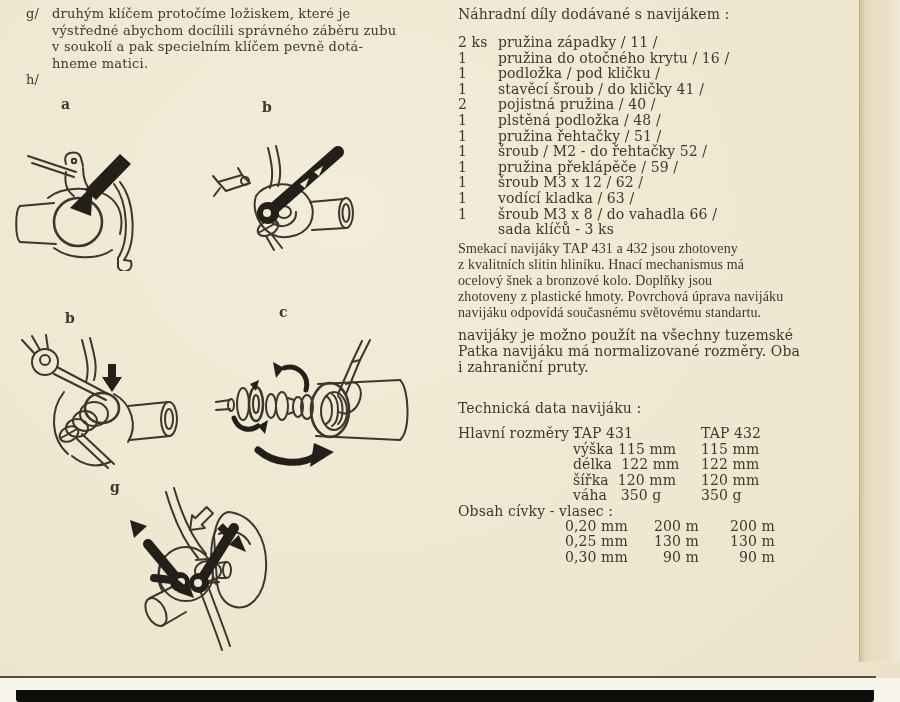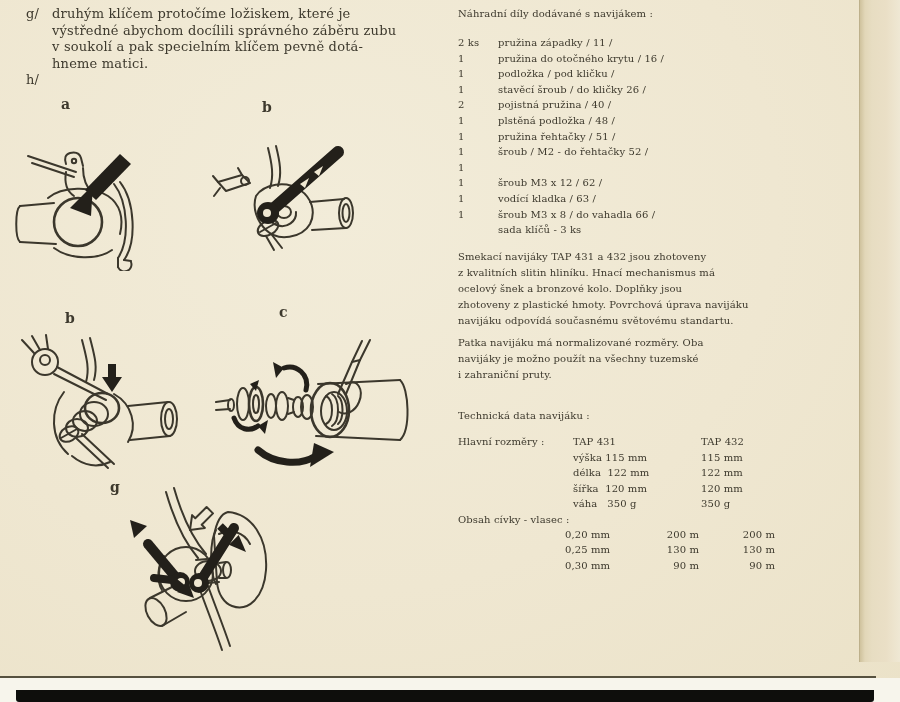--- a/index.html
+++ b/index.html
@@ -18,21 +18,21 @@
   }
   
   .bottom-line{position:absolute;left:0;top:676px;width:876px;height:2px;background:#56513f;}
   .bottom-white{position:absolute;left:0;top:678px;width:900px;height:24px;background:#f7f5ec;}
   .bottom-black{position:absolute;left:16px;top:690px;width:858px;height:12px;background:#0e0e0c;border-radius:0 0 3px 3px;}
   
   .instr{position:absolute;left:26px;top:6px;width:425px;font-size:13px;line-height:16.5px;letter-spacing:.2px;}
   .instr-item{display:flex;}
   .instr-label{width:26px;flex:none;}
   .instr-lines span{display:block;white-space:nowrap;}
-  .right-col{position:absolute;left:458px;top:6px;width:436px;font-size:10px;letter-spacing:.1px;}
+  .right-col{position:absolute;left:458px;top:6px;width:436px;font-size:14px;letter-spacing:.1px;}
   .parts-title{line-height:16px;}
   .parts-list{margin-top:13px;}
   .part-row{display:flex;line-height:15.6px;}
   .part-qty{width:40px;flex:none;white-space:pre;}
   .part-name{white-space:nowrap;}
   .para{margin-top:6px;line-height:16.1px;}
   .para span{display:block;white-space:nowrap;}
   .tech-title{margin-top:25px;line-height:16px;}
   .dims-head,.dim-row{display:grid;grid-template-columns:115px 128px auto;line-height:15.4px;}
   .dims-head{margin-top:10px;}
@@ -223,70 +223,71 @@
       <div class="part-row">
           <span class="part-qty">1</span>
           <span class="part-name">pružina do otočného krytu / 16 /</span>
         </div>
       <div class="part-row">
           <span class="part-qty">1</span>
           <span class="part-name">podložka / pod kličku /</span>
         </div>
       <div class="part-row">
           <span class="part-qty">1</span>
-          <span class="part-name">stavěcí šroub / do kličky 26 /</span>
+          <span class="part-name">stavěcí šroub / do kličky 41 /</span>
         </div>
       <div class="part-row">
           <span class="part-qty">2</span>
           <span class="part-name">pojistná pružina / 40 /</span>
         </div>
       <div class="part-row">
           <span class="part-qty">1</span>
           <span class="part-name">plstěná podložka / 48 /</span>
         </div>
       <div class="part-row">
           <span class="part-qty">1</span>
           <span class="part-name">pružina řehtačky  / 51 /</span>
         </div>
       <div class="part-row">
           <span class="part-qty">1</span>
           <span class="part-name">šroub / M2 - do řehtačky 52 /</span>
         </div>
       <div class="part-row">
           <span class="part-qty">1</span>
+          <span class="part-name">pružina překlápěče / 59 /</span>
         </div>
       <div class="part-row">
           <span class="part-qty">1</span>
           <span class="part-name">šroub M3 x 12 / 62 /</span>
         </div>
       <div class="part-row">
           <span class="part-qty">1</span>
           <span class="part-name">vodící kladka / 63 /</span>
         </div>
       <div class="part-row">
           <span class="part-qty">1</span>
           <span class="part-name">šroub M3 x 8 / do vahadla 66 /</span>
         </div>
       <div class="part-row">
           <span class="part-qty"></span>
           <span class="part-name">sada klíčů - 3 ks</span>
         </div>
     </div>
 
-    <div class="para" style="margin-top:11px;">
+    <div class="para" style="margin-top:3px;font-family:Liberation Serif, serif;">
       <span>Smekací navijáky TAP 431 a 432 jsou zhotoveny</span>
       <span>z kvalitních slitin hliníku.  Hnací mechanismus má</span>
       <span>ocelový šnek a bronzové kolo.  Doplňky jsou</span>
       <span>zhotoveny z plastické hmoty.  Povrchová úprava navijáku</span>
       <span>navijáku odpovídá současnému světovému standartu.</span>
     </div>
 
     <div class="para">
+      <span>navijáky je možno použít na všechny tuzemské</span>
       <span>Patka navijáku má normalizované rozměry.  Oba</span>
-      <span>navijáky je možno použít na všechny tuzemské</span>
       <span>i zahraniční pruty.</span>
     </div>
 
     <div class="tech-title">Technická data navijáku :</div>
 
     <div class="dims-head">
       <span>Hlavní rozměry :</span>
       <span>TAP 431</span>
       <span>TAP 432</span>
     </div>

